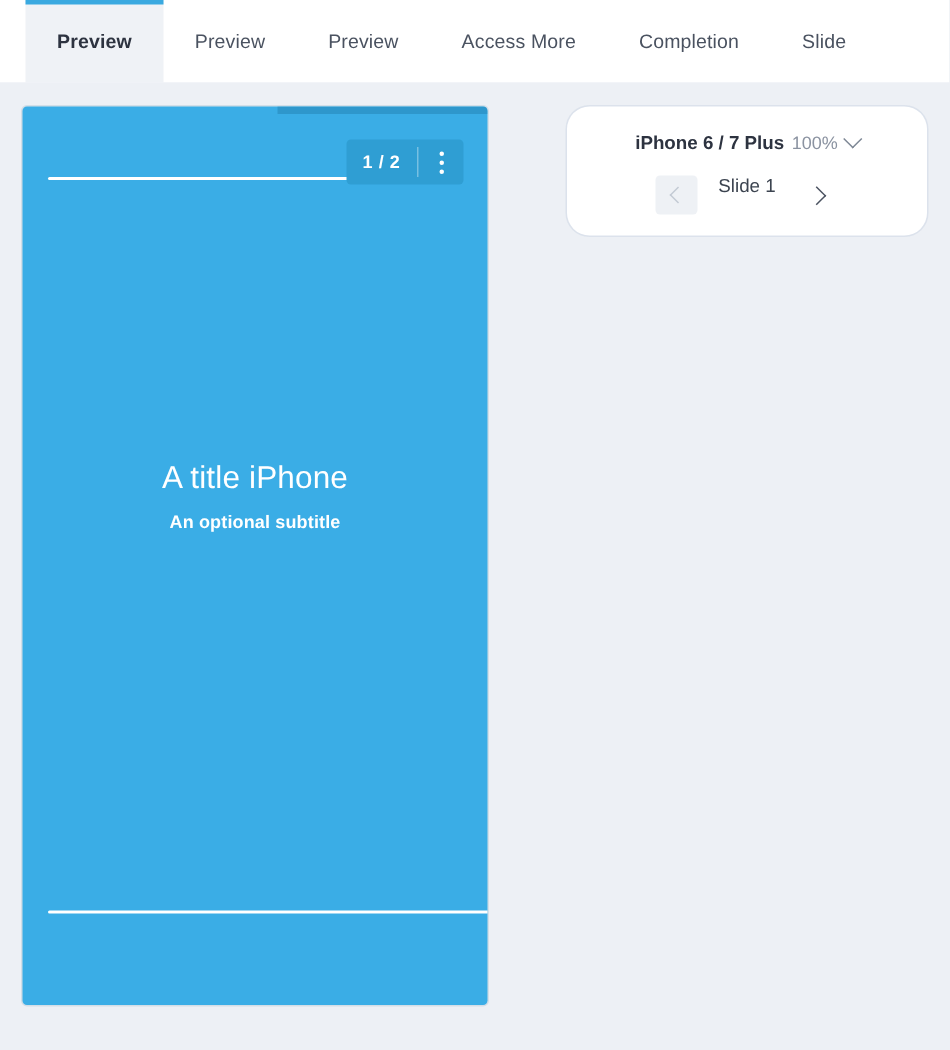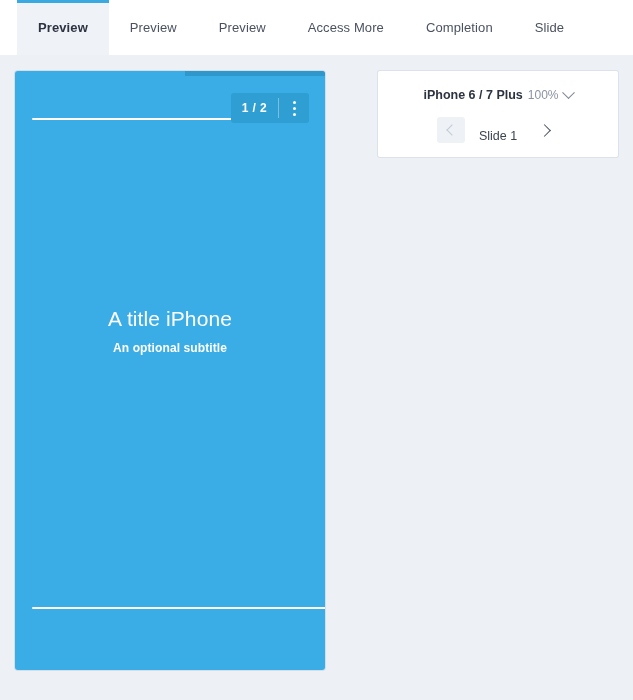--- a/index.html
+++ b/index.html
@@ -186,21 +186,21 @@
     letter-spacing: 0.1px;
   }
 
   
   .panel {
     position: absolute;
     left: 378px;
     top: 16px;
     width: 240px;
     background: #ffffff;
-    border-radius: 2px;
+    border-radius: 15px;
     padding: 14px 0 14px 0;
     box-sizing: border-box;
     box-shadow: 0 0 0 1px rgba(205, 215, 228, 0.55);
   }
   .device-row {
     display: flex;
     align-items: center;
     justify-content: center;
     gap: 5px;
     cursor: pointer;
@@ -218,21 +218,21 @@
   .chevron-down {
     width: 8px;
     height: 8px;
     border-right: 1.6px solid #7d8795;
     border-bottom: 1.6px solid #7d8795;
     transform: rotate(45deg) translate(-2px, -2px);
   }
   .slidenav-row {
     margin-top: 12px;
     display: flex;
-    align-items: flex-end;
+    align-items: flex-start;
     justify-content: center;
     gap: 0;
   }
   .nav-btn {
     width: 28px;
     height: 26px;
     display: flex;
     align-items: center;
     justify-content: center;
     border-radius: 3px;

